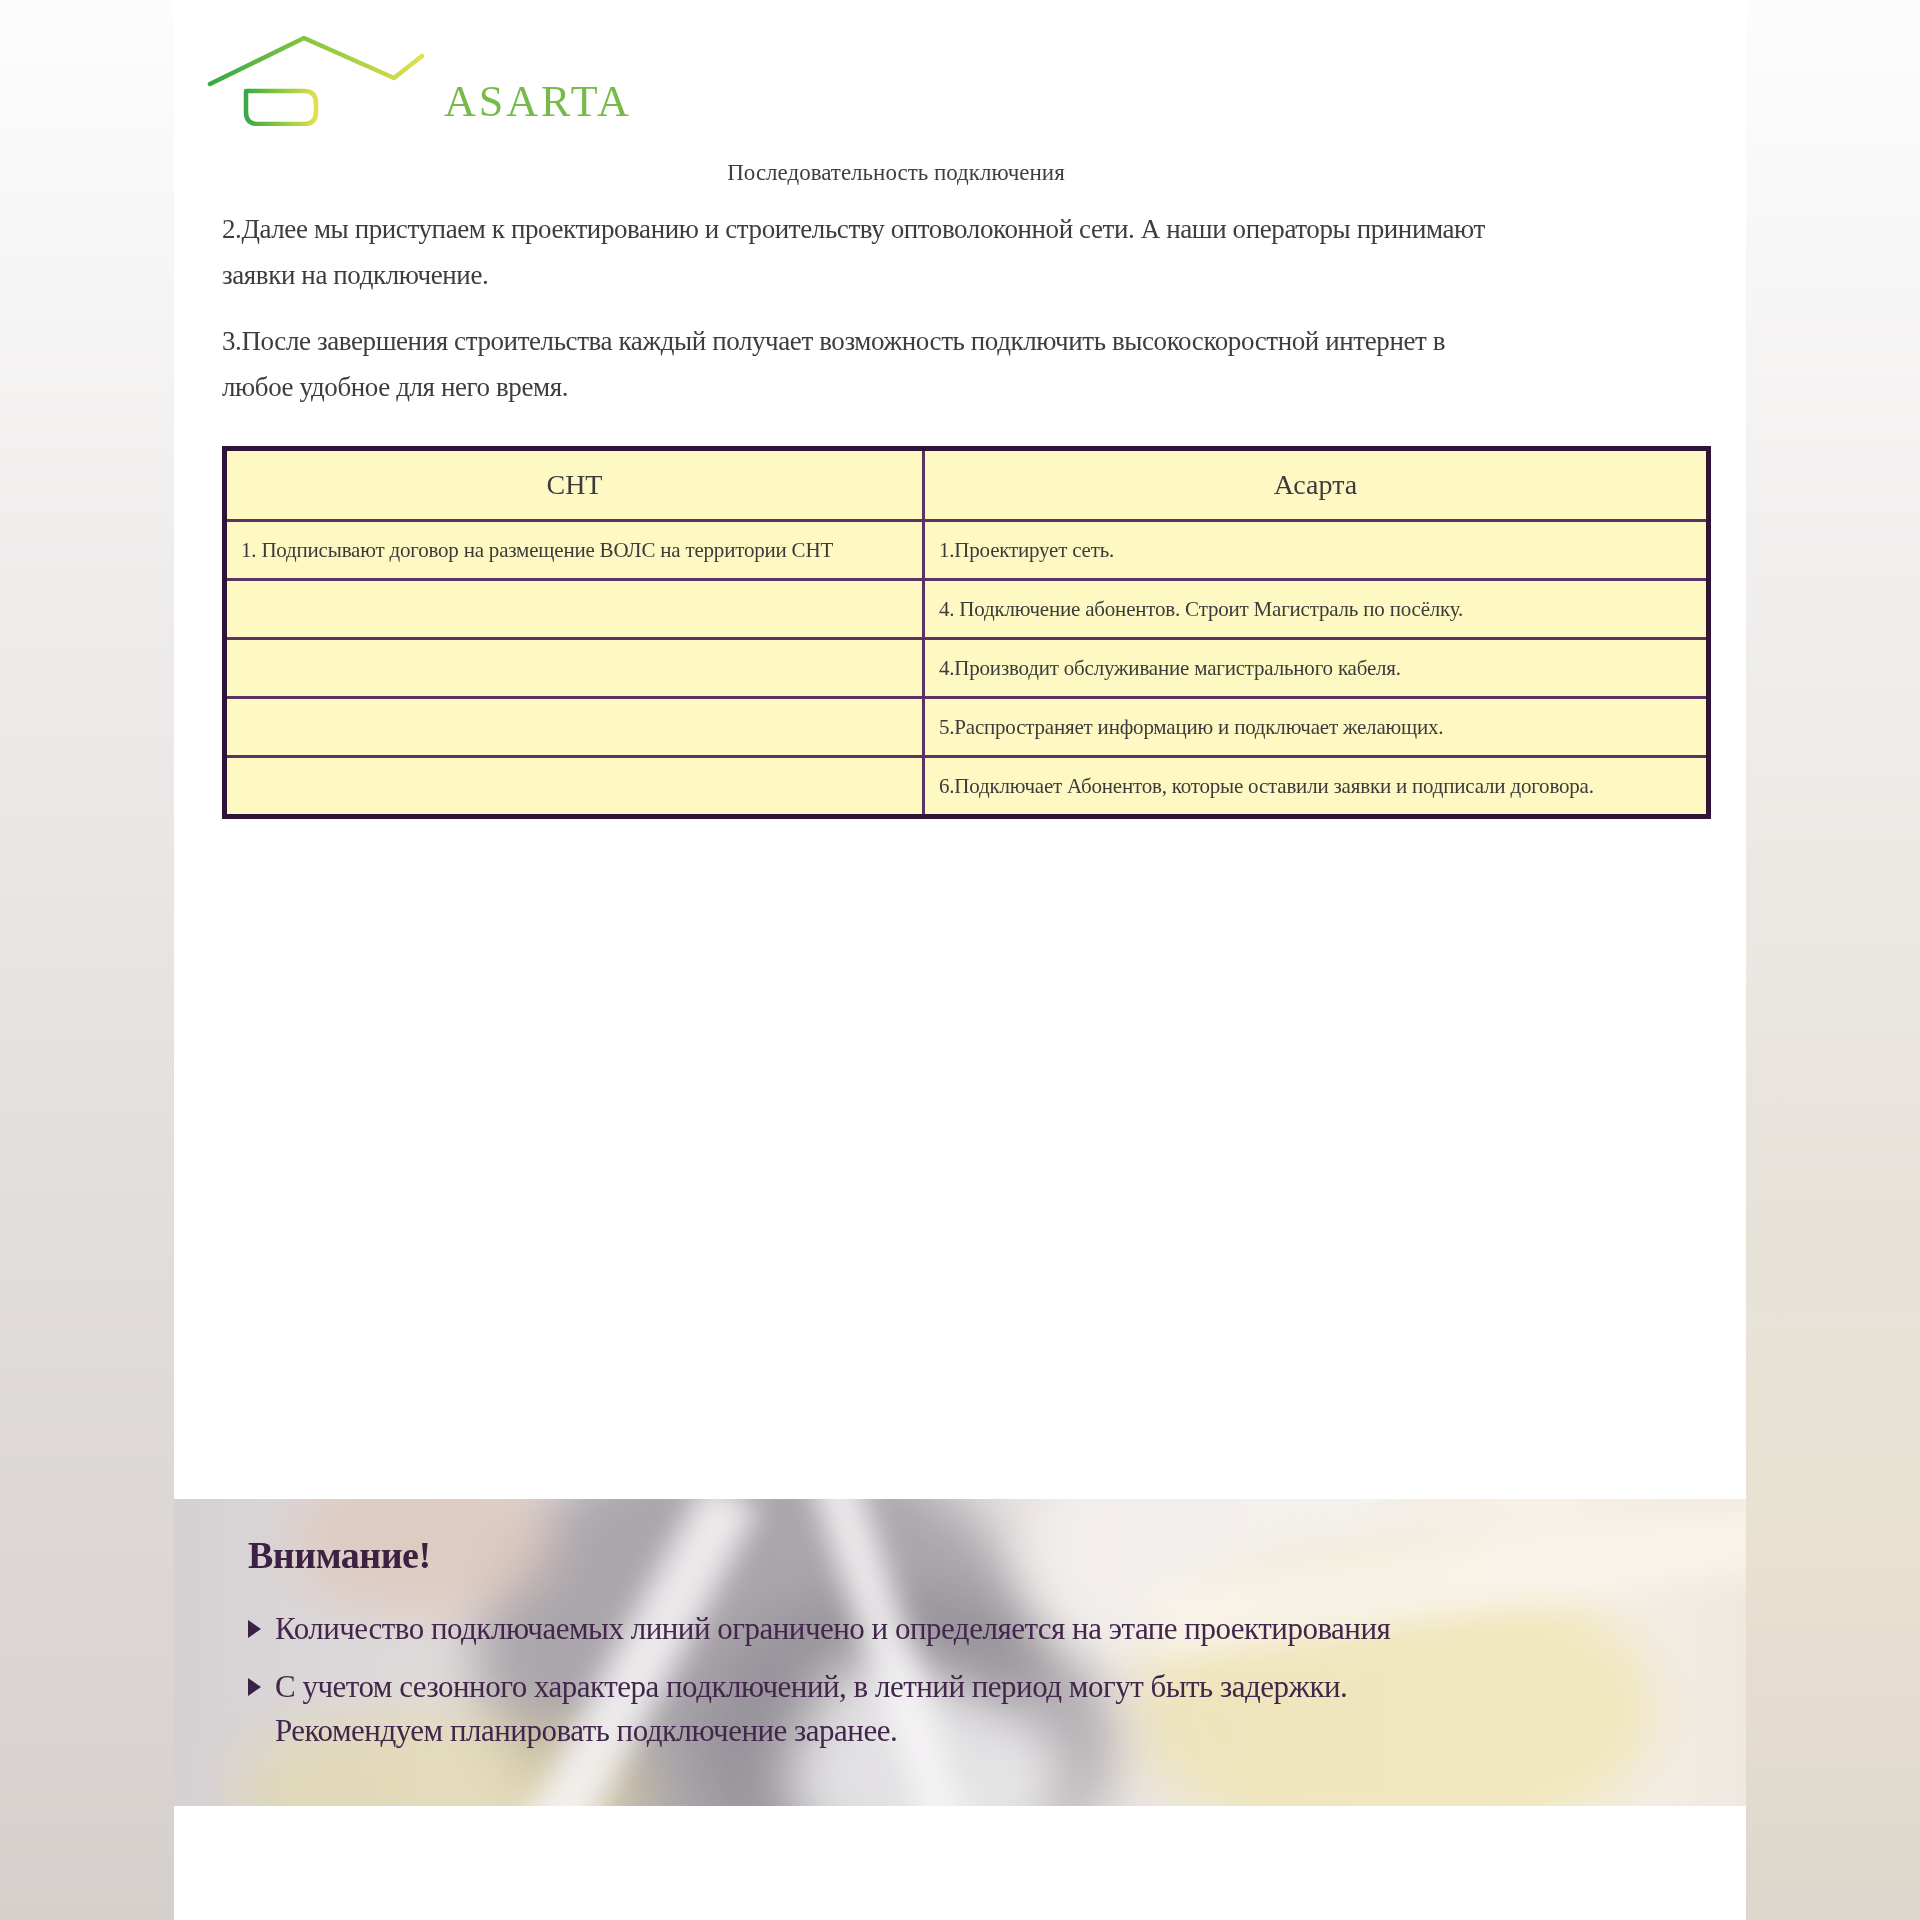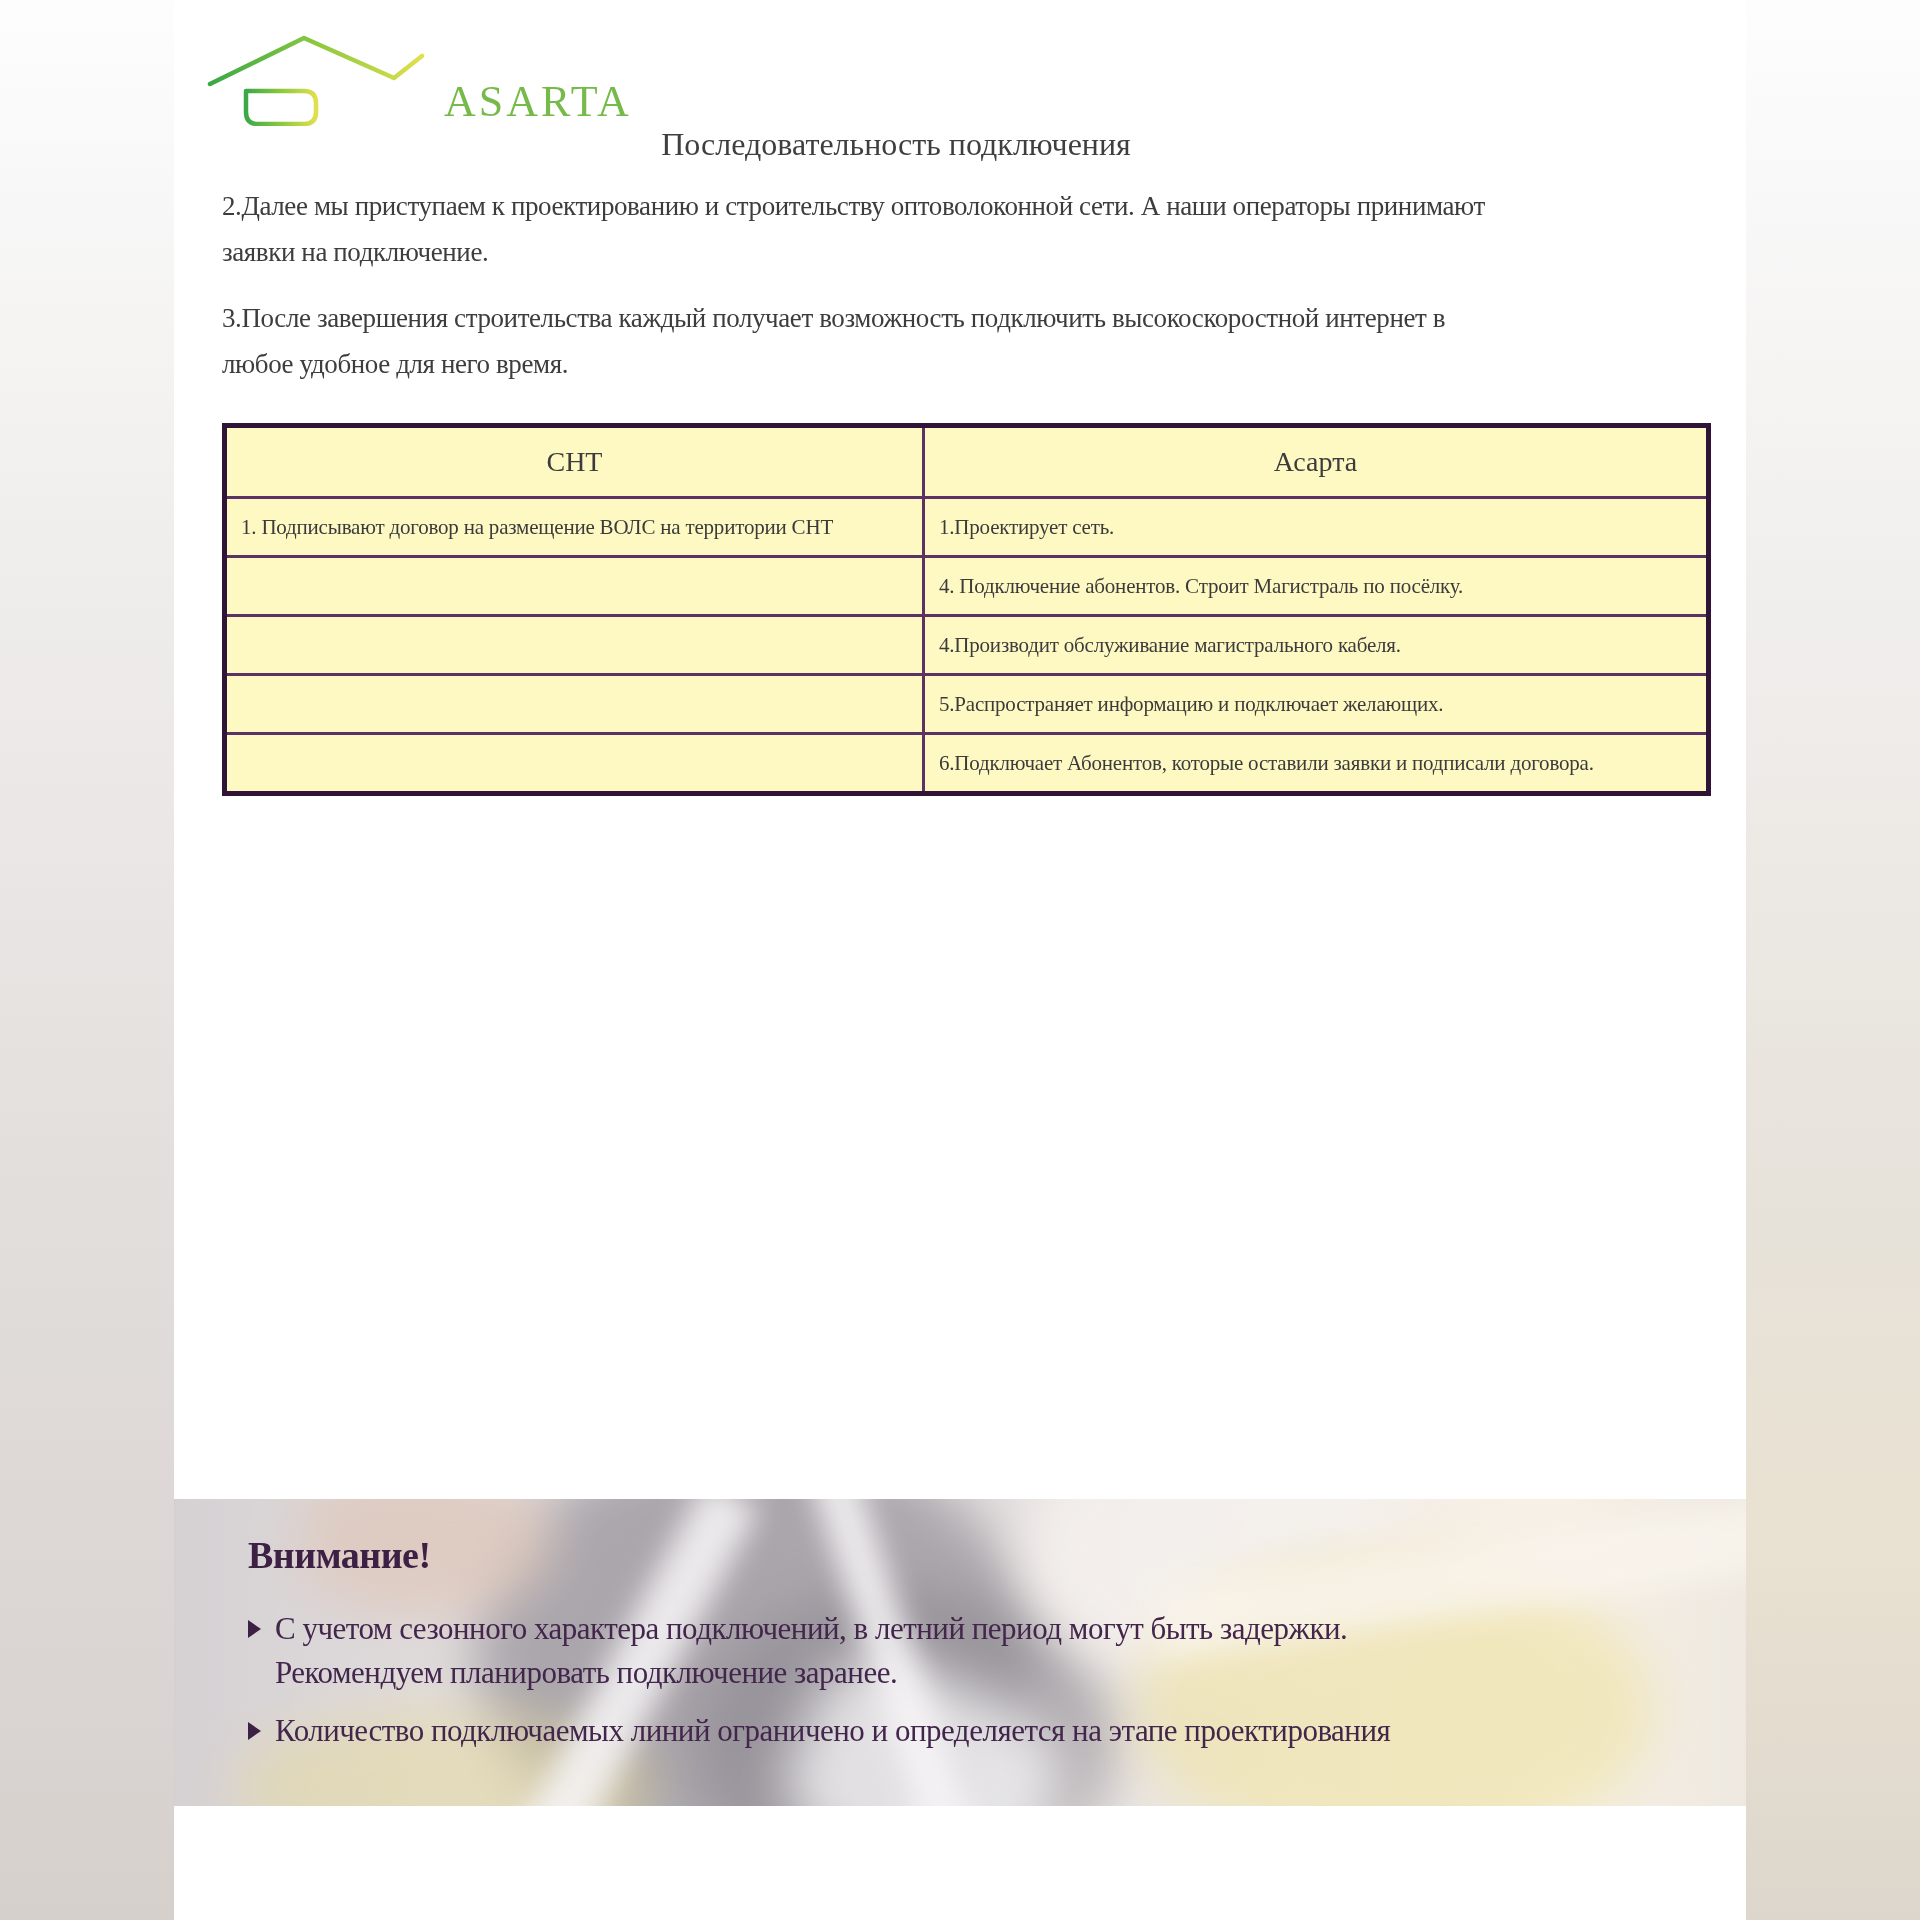--- a/index.html
+++ b/index.html
@@ -13,21 +13,21 @@
 
   .page { position:absolute; left:174px; right:174px; top:0; bottom:0; background:#ffffff; }
 
   .content { padding:30px 48px 0 48px; }
 
   
   .logo-row { display:flex; align-items:flex-end; height:96px; margin-left:-16px; }
   .logo-mark { width:222px; height:92px; flex:0 0 auto; }
   .logo-text { font-size:44px; letter-spacing:3px; color:#76ba4a; line-height:1; margin:0 0 2px 16px; font-weight:400; }
 
-  .doc-title { padding-right:128px; text-align:center; font-size:32px; color:#3f3f3f; }
+  .doc-title { margin-top:34px; padding-right:128px; text-align:center; font-size:23px; color:#3f3f3f; }
 
   .para { margin:0; margin-top:20px; width:1300px; font-size:27px; line-height:46px; color:#3d3d3d; letter-spacing:-0.4px; }
   .para.first { margin-top:26px; }
   .duties { margin-top:20px; font-size:27px; color:#3d3d3d; letter-spacing:-0.4px; }
 
   
   table.duty-table { margin-top:36px; width:1489px; border-collapse:collapse; table-layout:fixed; }
   table.duty-table th, table.duty-table td { border:3px solid #5b3263; background:#fef9c3; }
   table.duty-table { border:5px solid #2f1437; }
   table.duty-table th { height:66px; font-size:28px; font-weight:400; color:#3c3c3c; text-align:center; }
@@ -144,23 +144,23 @@
         <div class="streak s1"></div>
           <div class="streak s2"></div>
           <div class="streak s3"></div>
         <div class="wash"></div>
       </div>
       <div class="banner-inner">
         <div class="banner-heading">Внимание!</div>
         <div class="bullets">
           <div class="bullet">
             <span class="arrow"></span>
-            <span class="bullet-text">С учетом сезонного характера подключений, в летний период могут быть задержки. Рекомендуем планировать подключение заранее.</span>
+            <span class="bullet-text">Количество подключаемых линий ограничено и определяется на этапе проектирования</span>
           </div>
           <div class="bullet">
             <span class="arrow"></span>
-            <span class="bullet-text">Количество подключаемых линий ограничено и определяется на этапе проектирования</span>
+            <span class="bullet-text">С учетом сезонного характера подключений, в летний период могут быть задержки. Рекомендуем планировать подключение заранее.</span>
           </div>
         </div>
       </div>
     </div>
   </div>
 </div>
 
 </body></html>

